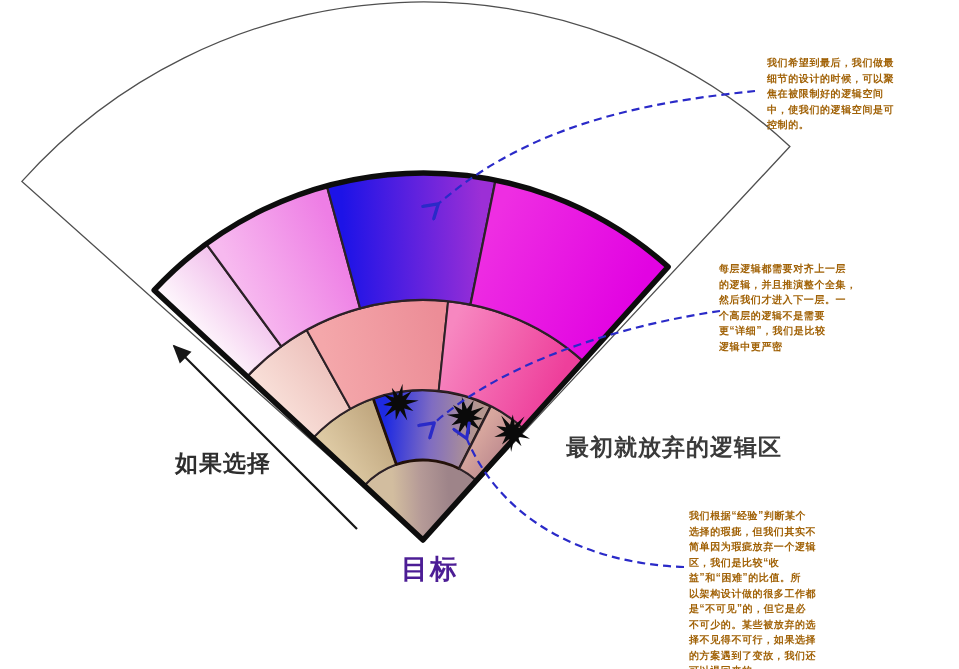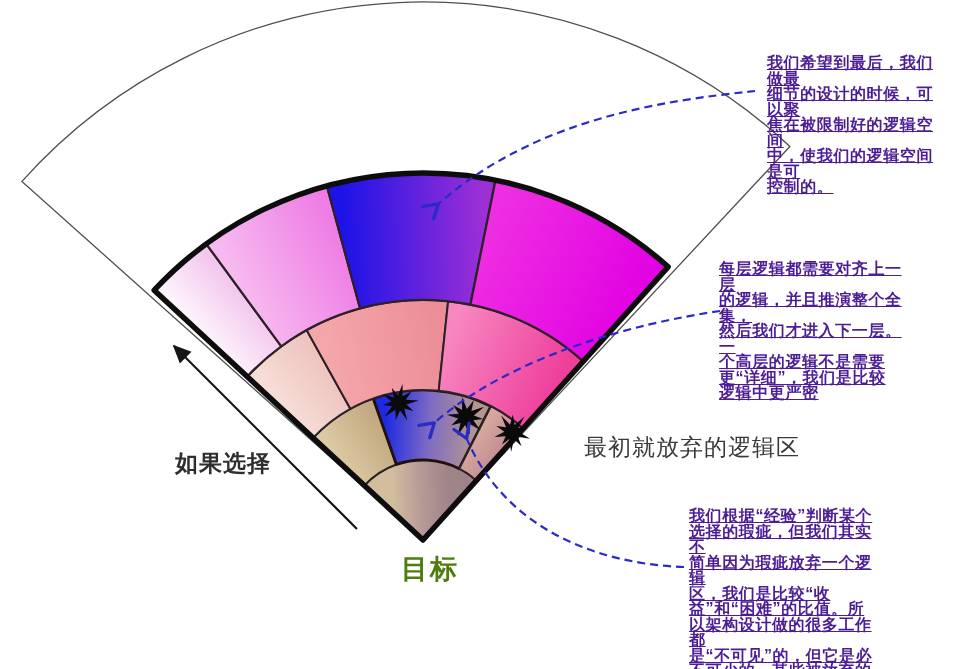--- a/index.html
+++ b/index.html
@@ -2,27 +2,27 @@
 <html><head>
 <meta charset="utf-8">
 <style>
   html,body{margin:0;padding:0;background:#ffffff;}
   .stage{
     position:relative;width:959px;height:669px;background:#ffffff;overflow:hidden;
     font-family:"Liberation Sans", sans-serif;
   }
   .stage svg{position:absolute;left:0;top:0;}
   .anno{
-    position:absolute;color:#4c1d95;font-size:16px;line-height:15.5px;
-    font-weight:700;white-space:pre-line;letter-spacing:0.6px;text-decoration:underline;
+    position:absolute;color:#a16207;font-size:10px;line-height:15.5px;
+    font-weight:700;white-space:pre-line;letter-spacing:0.6px;
   }
   .biglabel{position:absolute;color:#2e2e2e;white-space:nowrap;}
   .label-refine{left:175px;top:448px;font-size:23px;font-weight:600;letter-spacing:1px;}
-  .label-goal{left:401px;top:551px;font-size:27px;font-weight:700;color:#4d7c0f;letter-spacing:2px;}
-  .label-abandoned{left:566px;top:432px;font-size:23px;font-weight:400;color:#3a3a3a;letter-spacing:1px;margin-left:18px;}
+  .label-goal{left:401px;top:551px;font-size:27px;font-weight:700;color:#4c1d95;letter-spacing:2px;}
+  .label-abandoned{left:566px;top:432px;font-size:23px;font-weight:700;color:#3a3a3a;letter-spacing:1px;}
   .anno-1{left:767px;top:55px;width:182px;}
   .anno-2{left:719px;top:261px;width:186px;}
   .anno-3{left:689px;top:508px;width:186px;}
 </style>
 </head>
 <body>
 
 <div class="stage">
 
   <svg id="fanSvg" width="959" height="669" viewBox="0 0 959 669">

